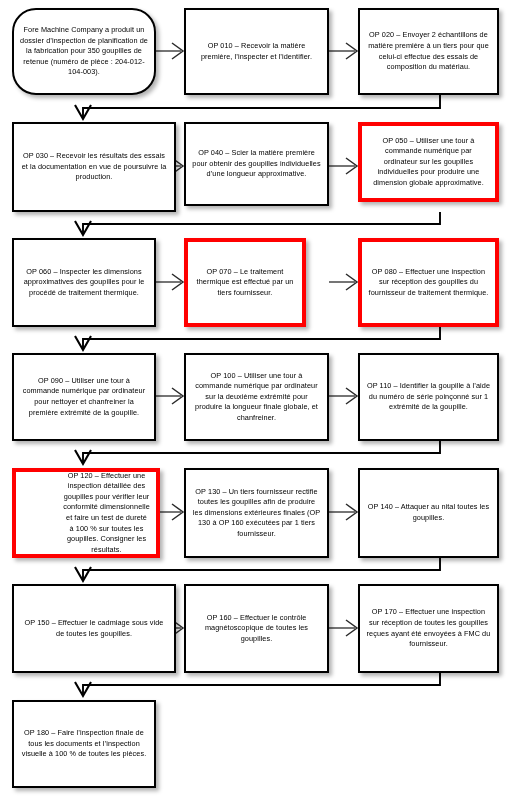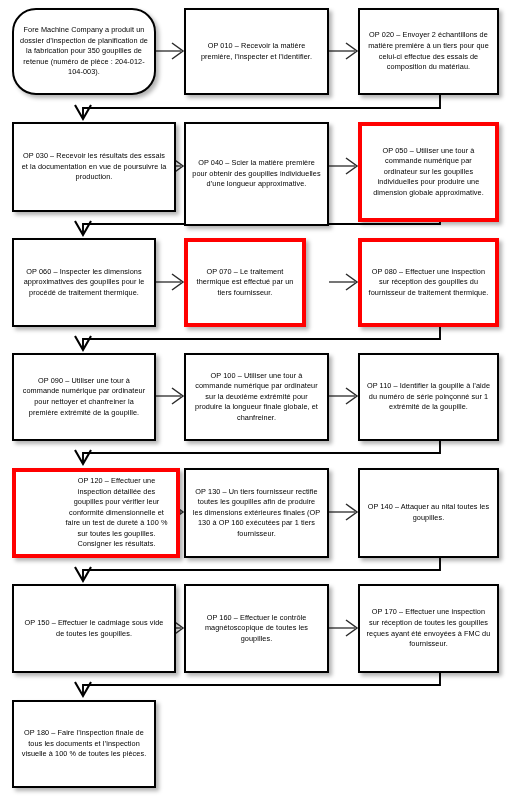--- a/index.html
+++ b/index.html
@@ -118,24 +118,24 @@
   <div class="node" style="left:184px; top:8px; width:145px; height:87px;">
     <div class="node-text">OP 010 – Recevoir la matière première, l’inspecter et l’identifier.</div>
   </div>
   <div class="node" style="left:358px; top:8px; width:141px; height:87px;justify-content:flex-end;">
     <div class="node-text">OP 020 – Envoyer 2 échantillons de matière première à un tiers pour que celui-ci effectue des essais de composition du matériau.</div>
   </div>
 
   <div class="node" style="left:12px; top:122px; width:164px; height:90px;">
     <div class="node-text">OP 030 – Recevoir les résultats des essais et la documentation en vue de poursuivre la production.</div>
   </div>
-  <div class="node" style="left:184px; top:122px; width:145px; height:104px;">
+  <div class="node" style="left:184px; top:122px; width:145px; height:84px;">
     <div class="node-text">OP 040 – Scier la matière première pour obtenir des goupilles individuelles d’une longueur approximative.</div>
   </div>
-  <div class="node highlight" style="left:358px; top:122px; width:141px; height:100px;">
+  <div class="node highlight" style="left:358px; top:122px; width:141px; height:80px;">
     <div class="node-text">OP 050 – Utiliser une tour à commande numérique par ordinateur sur les goupilles individuelles pour produire une dimension globale approximative.</div>
   </div>
 
   <div class="node" style="left:12px; top:238px; width:144px; height:89px;">
     <div class="node-text">OP 060 – Inspecter les dimensions approximatives des goupilles pour le procédé de traitement thermique.</div>
   </div>
   <div class="node highlight" style="left:184px; top:238px; width:122px; height:89px;">
     <div class="node-text">OP 070 – Le traitement thermique est effectué par un tiers fournisseur.</div>
   </div>
   <div class="node highlight" style="left:358px; top:238px; width:141px; height:89px;">
@@ -145,21 +145,21 @@
   <div class="node" style="left:12px; top:353px; width:144px; height:88px;">
     <div class="node-text">OP 090 – Utiliser une tour à commande numérique par ordinateur pour nettoyer et chanfreiner la première extrémité de la goupille.</div>
   </div>
   <div class="node" style="left:184px; top:353px; width:145px; height:88px;">
     <div class="node-text">OP 100 – Utiliser une tour à commande numérique par ordinateur sur la deuxième extrémité pour produire la longueur finale globale, et chanfreiner.</div>
   </div>
   <div class="node" style="left:358px; top:353px; width:141px; height:88px;">
     <div class="node-text">OP 110 – Identifier la goupille à l’aide du numéro de série poinçonné sur 1 extrémité de la goupille.</div>
   </div>
 
-  <div class="node highlight" style="left:12px; top:468px; width:168px; height:90px;padding-left:47px;">
+  <div class="node highlight" style="left:12px; top:468px; width:148px; height:90px;padding-left:47px;">
     <div class="node-text">OP 120 – Effectuer une inspection détaillée des goupilles pour vérifier leur conformité dimensionnelle et faire un test de dureté à 100 % sur toutes les goupilles. Consigner les résultats.</div>
   </div>
   <div class="node" style="left:184px; top:468px; width:145px; height:90px;">
     <div class="node-text">OP 130 – Un tiers fournisseur rectifie toutes les goupilles afin de produire les dimensions extérieures finales (OP 130 à OP 160 exécutées par 1 tiers fournisseur.</div>
   </div>
   <div class="node" style="left:358px; top:468px; width:141px; height:90px;">
     <div class="node-text">OP 140 – Attaquer au nital toutes les goupilles.</div>
   </div>
 
   <div class="node" style="left:12px; top:584px; width:164px; height:89px;">

